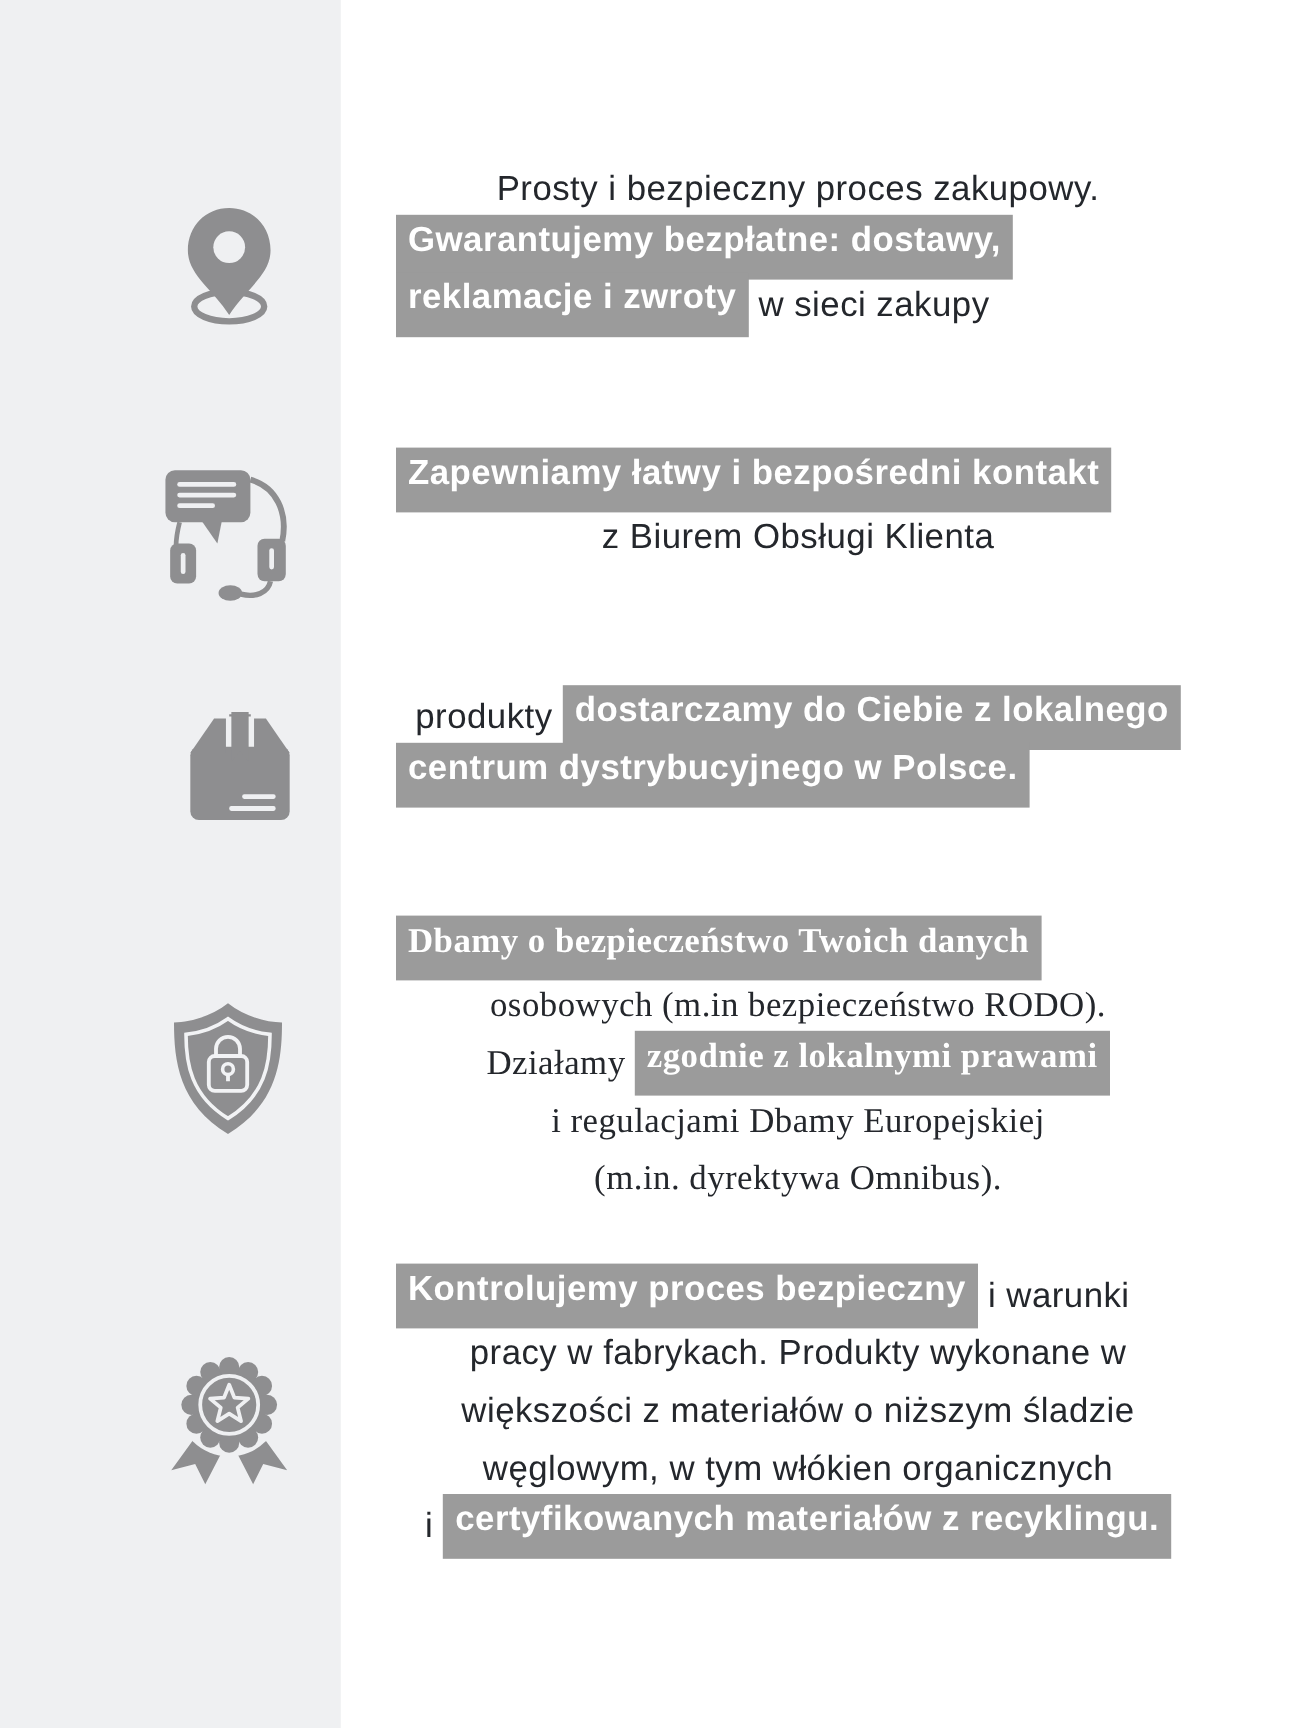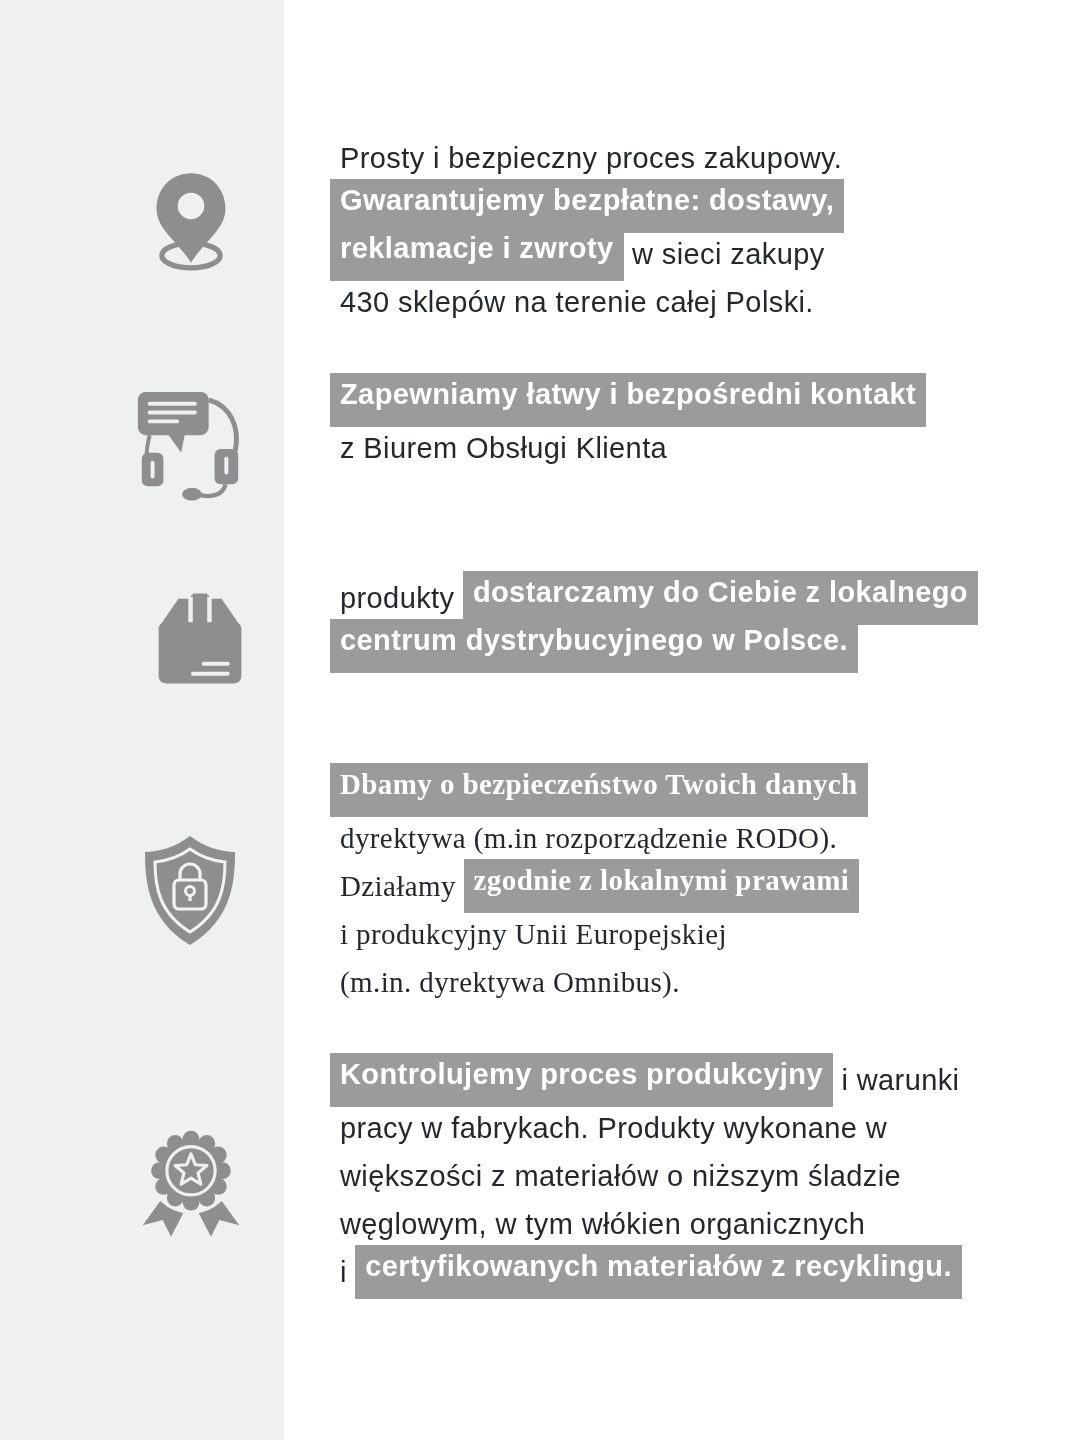--- a/index.html
+++ b/index.html
@@ -11,21 +11,21 @@
   body{
     width:1080px;height:1440px;position:relative;background:var(--bg);
     font-family:"Liberation Sans", sans-serif;overflow:hidden;
   }
   .rail{position:absolute;left:0;top:0;width:284px;height:1440px;background:var(--rail);}
   .icon{position:absolute;}
   .icon svg{display:block;width:100%;height:100%;}
   .block{position:absolute;left:330px;width:660px;}
   .b0{top:134px;} .b1{top:376px;} .b2{top:574px;} .b3{top:766px;font-family:Liberation Serif, serif;} .b4{top:1056px;}
   .line{display:flex;align-items:center;height:48px;white-space:pre;}
-  .line.pad{padding-left:10px;}
+  .line.pad{padding-left:10px;justify-content:center;}
   .seg{font-size:29px;color:var(--text);letter-spacing:0.4px;line-height:1;}
   .seg.hl{
     background:var(--hl);color:var(--hl-text);font-weight:700;
     padding:7px 10px 18px 10px;
   }
 </style>
 </head>
 <body>
 
 <div class="rail">
@@ -104,37 +104,36 @@
     </svg>
   </div>
 
 </div>
 
 <main>
   <section class="block b0">
       <div class="line pad"><span class="seg">Prosty i bezpieczny proces zakupowy.</span></div>
       <div class="line"><span class="seg hl">Gwarantujemy bezpłatne: dostawy,</span></div>
       <div class="line"><span class="seg hl">reklamacje i zwroty</span><span class="seg"> w sieci zakupy</span></div>
-      <div class="line pad"><span class="seg">430 sklepów na terenie całej Polski.</span></div>
     </section>
   <section class="block b1">
       <div class="line"><span class="seg hl">Zapewniamy łatwy i bezpośredni kontakt</span></div>
       <div class="line pad"><span class="seg">z Biurem Obsługi Klienta</span></div>
     </section>
   <section class="block b2">
       <div class="line pad"><span class="seg">produkty </span><span class="seg hl">dostarczamy do Ciebie z lokalnego</span></div>
       <div class="line"><span class="seg hl">centrum dystrybucyjnego w Polsce.</span></div>
     </section>
   <section class="block b3">
       <div class="line"><span class="seg hl">Dbamy o bezpieczeństwo Twoich danych</span></div>
-      <div class="line pad"><span class="seg">dyrektywa (m.in rozporządzenie RODO).</span></div>
+      <div class="line pad"><span class="seg">osobowych (m.in bezpieczeństwo RODO).</span></div>
       <div class="line pad"><span class="seg">Działamy </span><span class="seg hl">zgodnie z lokalnymi prawami</span></div>
-      <div class="line pad"><span class="seg">i produkcyjny Unii Europejskiej</span></div>
+      <div class="line pad"><span class="seg">i regulacjami Dbamy Europejskiej</span></div>
       <div class="line pad"><span class="seg">(m.in. dyrektywa Omnibus).</span></div>
     </section>
   <section class="block b4">
-      <div class="line"><span class="seg hl">Kontrolujemy proces produkcyjny</span><span class="seg"> i warunki</span></div>
+      <div class="line"><span class="seg hl">Kontrolujemy proces bezpieczny</span><span class="seg"> i warunki</span></div>
       <div class="line pad"><span class="seg">pracy w fabrykach. Produkty wykonane w</span></div>
       <div class="line pad"><span class="seg">większości z materiałów o niższym śladzie</span></div>
       <div class="line pad"><span class="seg">węglowym, w tym włókien organicznych</span></div>
       <div class="line pad"><span class="seg">i </span><span class="seg hl">certyfikowanych materiałów z recyklingu.</span></div>
     </section>
 </main>
 
 </body></html>

